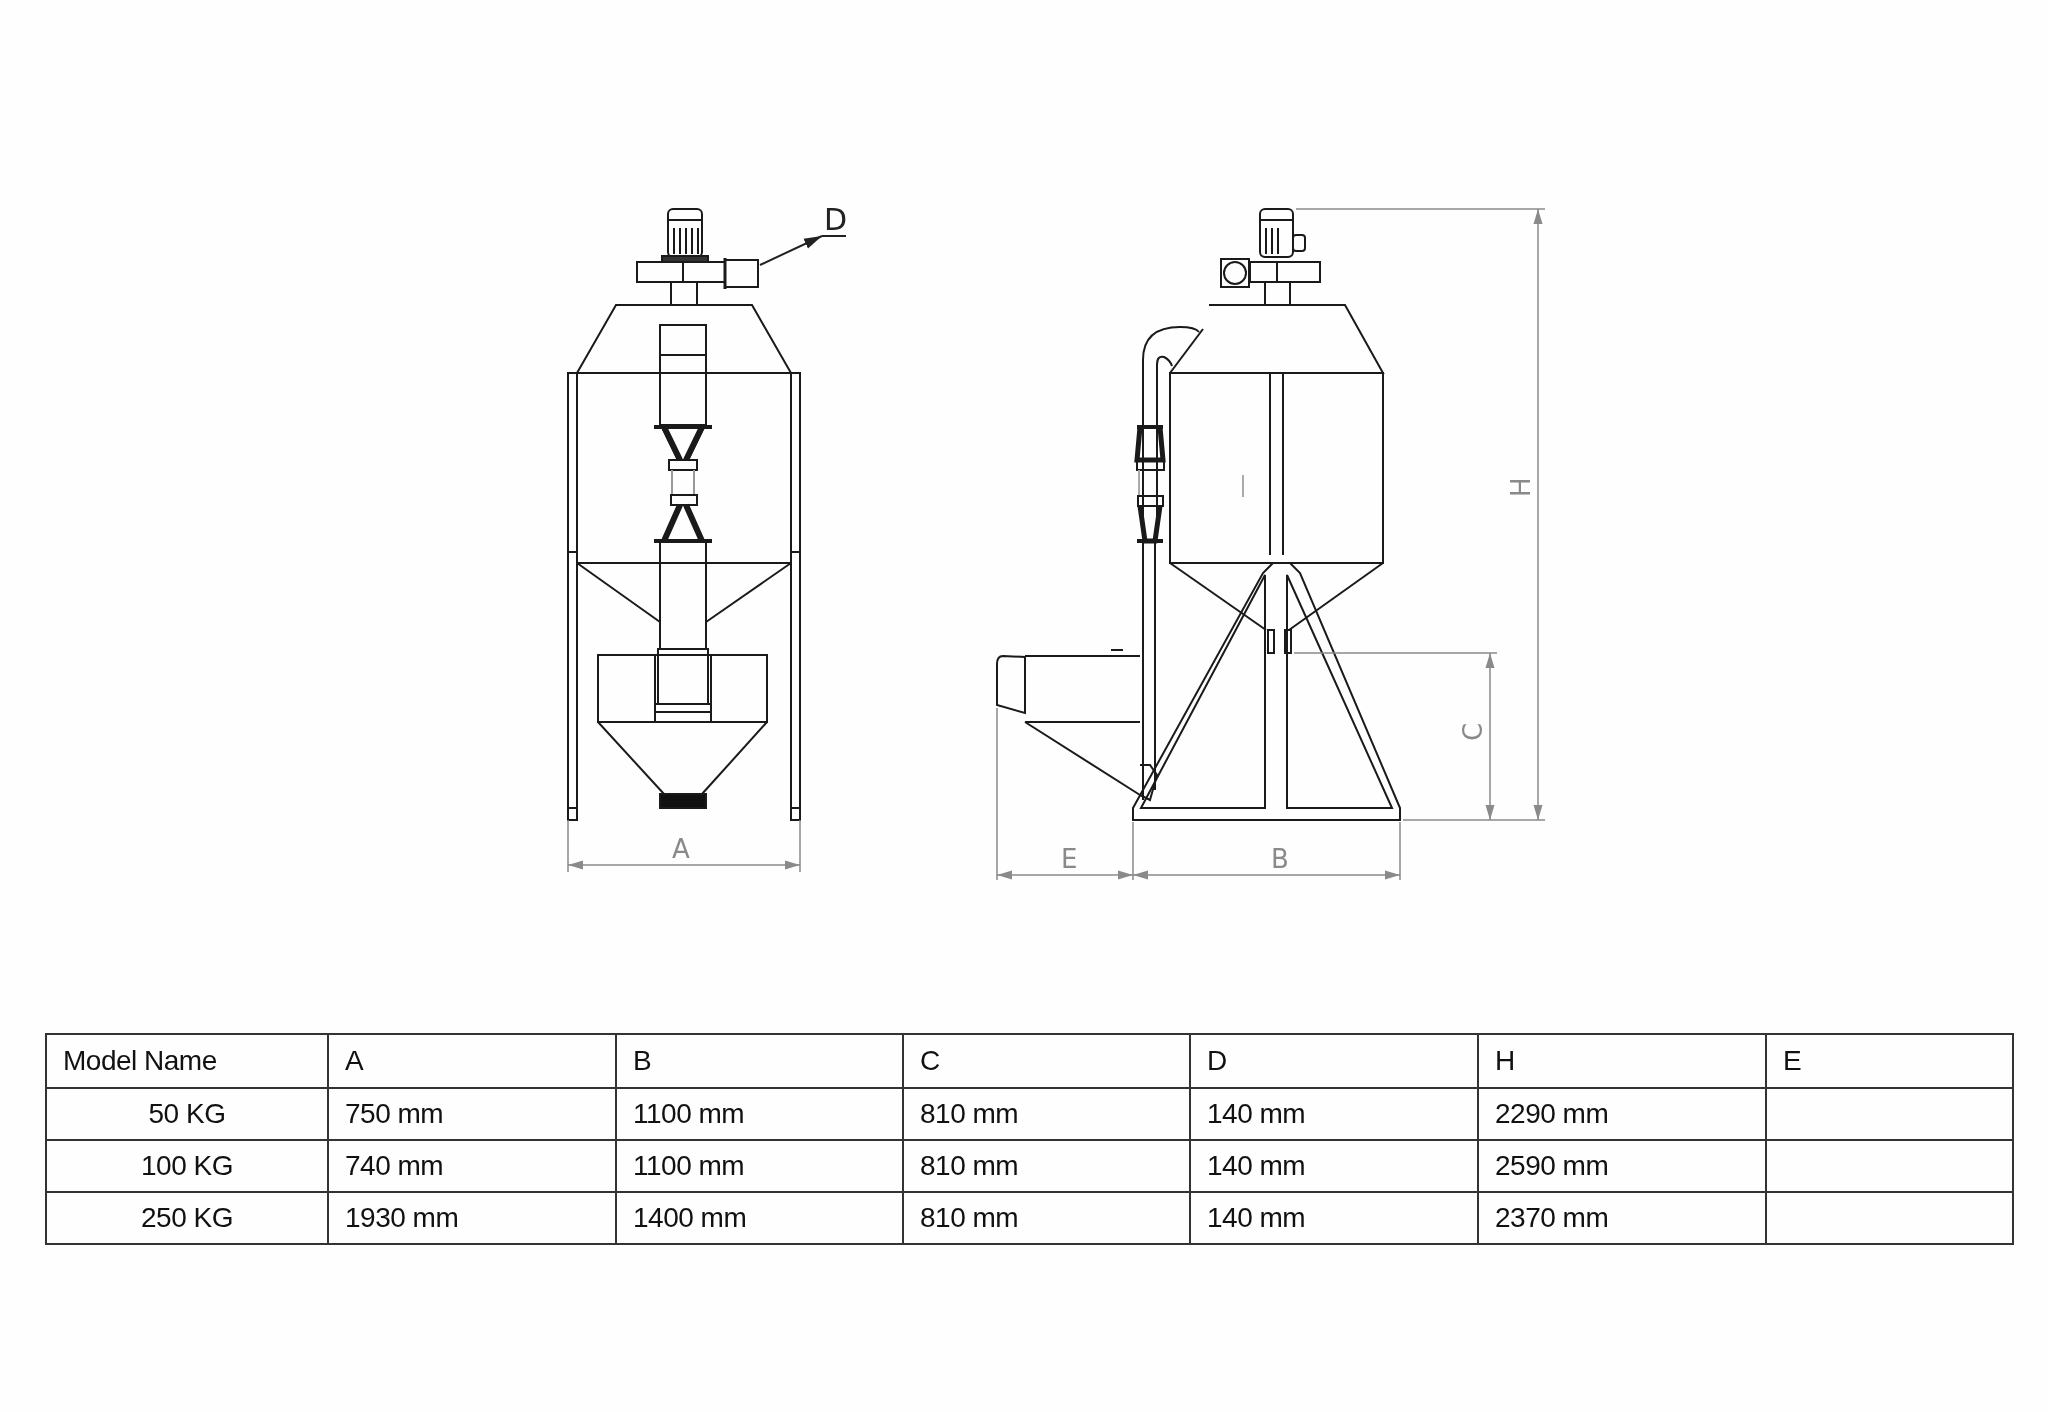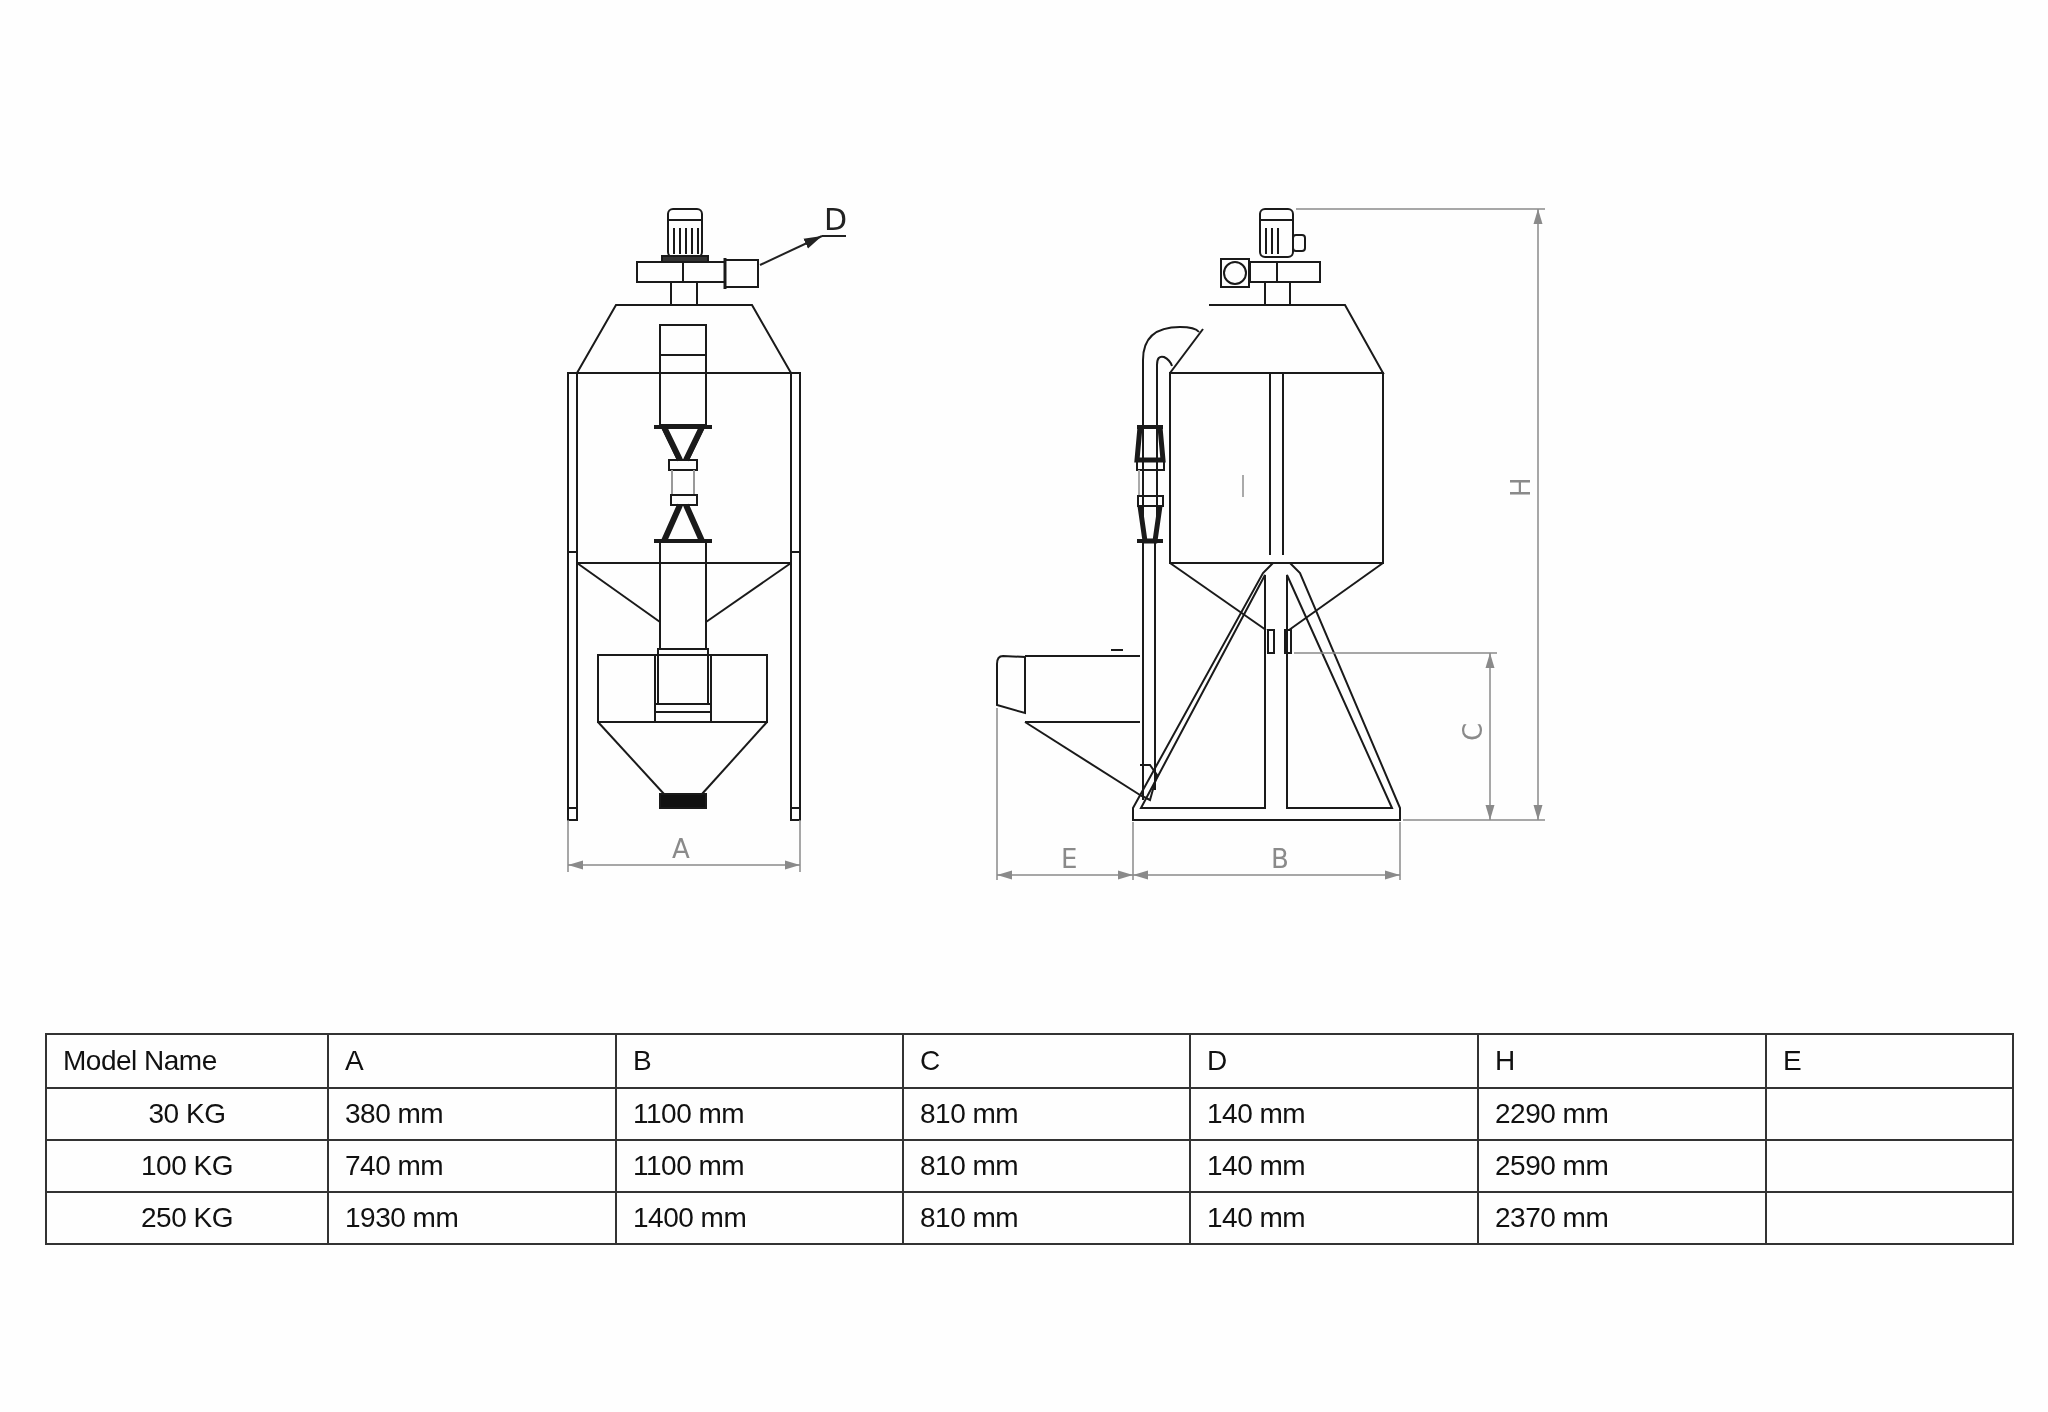--- a/index.html
+++ b/index.html
@@ -203,22 +203,22 @@
       <th>A</th>
       <th>B</th>
       <th>C</th>
       <th>D</th>
       <th>H</th>
       <th class="last">E</th>
     </tr>
   </thead>
   <tbody>
     <tr>
-      <td class="model">30 KG</td>
-      <td>380 mm</td>
+      <td class="model">50 KG</td>
+      <td>750 mm</td>
       <td>1100 mm</td>
       <td>810 mm</td>
       <td>140 mm</td>
       <td>2290 mm</td>
       <td class="last"></td>
     </tr>
     <tr>
       <td class="model">100 KG</td>
       <td>740 mm</td>
       <td>1100 mm</td>

